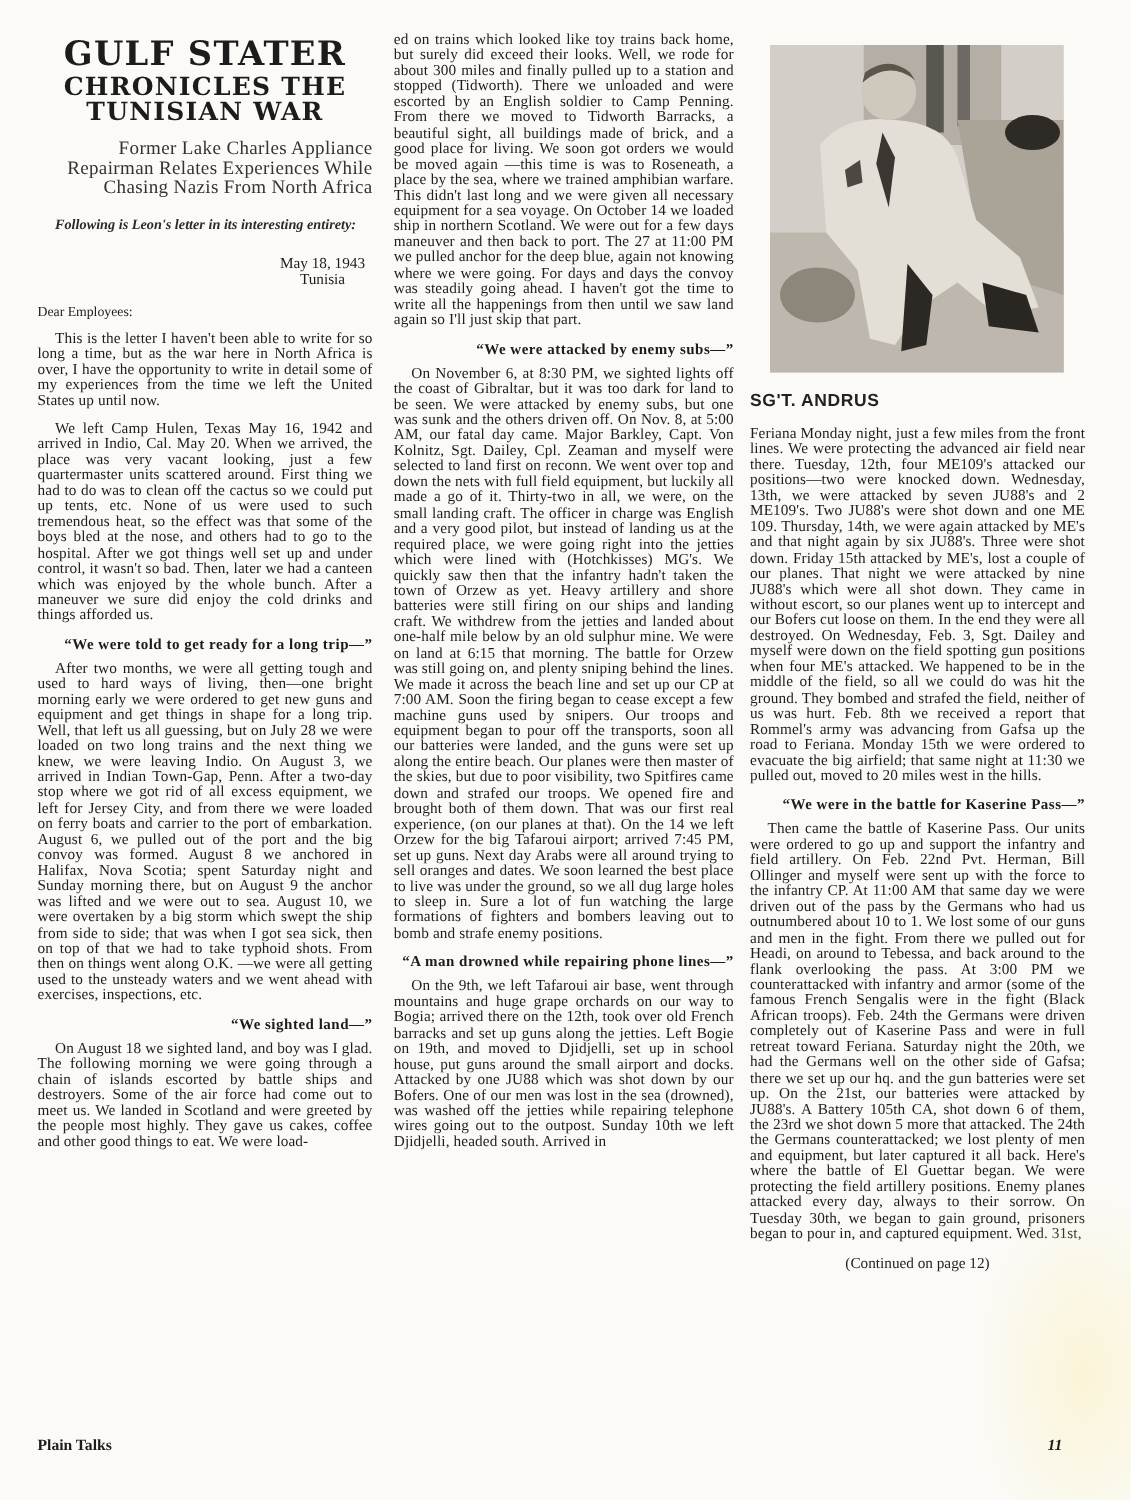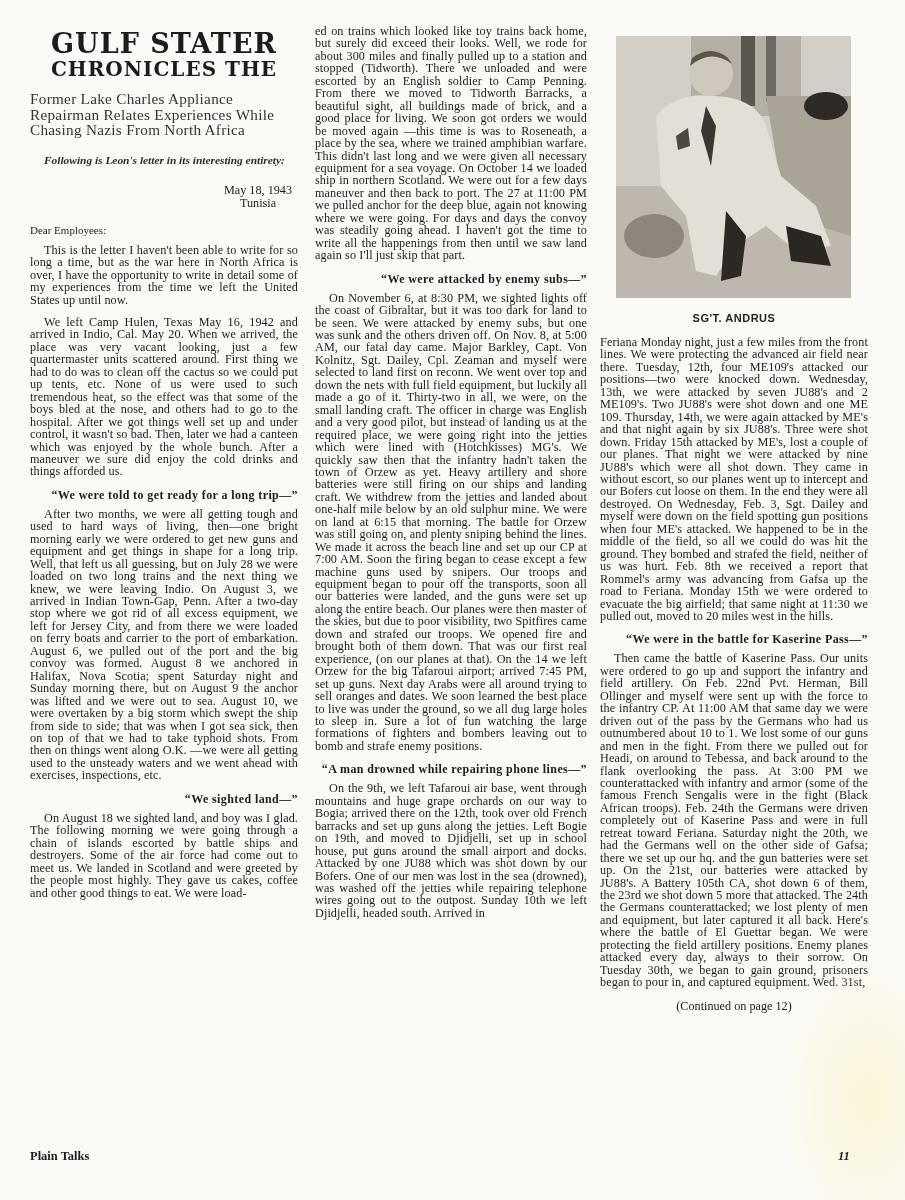--- a/index.html
+++ b/index.html
@@ -26,21 +26,21 @@
   .headline {
     text-align: center; margin: 8px 0 0 0;
     font-family: "DejaVu Serif", serif; font-weight: 900;
     line-height: 1.0; letter-spacing: 1px;
   }
   .hl1 { font-size: 27px; margin-top: 5px; }
   .hl2 { font-size: 20px; margin-top: 2px; }
   .hl3 { font-size: 20px; margin-top: 0; }
 
   .deck {
-    text-align: left; font-size: 15.2px; line-height: 15.5px;
+    text-align: right; font-size: 15.2px; line-height: 15.5px;
     margin: 12px 0 16px 0; color: #333; letter-spacing: 0.3px;
   }
   .intro {
     font-style: italic; font-weight: bold;
     font-size: 11.4px; line-height: 12.2px;
     text-align: justify; text-indent: 14px; margin: 0 0 10px 0; color: #2a2a2a;
   }
   .dateline {
     text-align: center; margin: 18px 0 14px 188px;
     font-size: 12.2px; line-height: 13px;
@@ -53,22 +53,22 @@
     letter-spacing: 0.4px;
   }
 
   .photo {
     width: 235px; height: 262px; margin: 11px 0 0 16px;
     position: relative; overflow: hidden;
     background: linear-gradient(180deg, #d9d6d0 0%, #cfcac2 40%, #b9b3aa 100%);
   }
   .photo svg { position: absolute; left: 0; top: 0; }
   .caption {
-    text-align: center; font-family: "Liberation Sans", "DejaVu Sans", sans-serif;
-    font-size: 11px; font-weight: bold; margin: 14px 0 12px 0; letter-spacing: 0.5px;
+    font-family: "Liberation Sans", "DejaVu Sans", sans-serif;
+    font-size: 14px; font-weight: bold; margin: 14px 0 12px 0; letter-spacing: 0.5px;
     color: #222;
   }
 
   .continued { text-align: center; font-size: 12.2px; margin: 4px 0 0 0; }
 
   .footer-left {
     position: absolute; left: 30px; top: 1149px;
     font-weight: bold; font-size: 12.5px;
   }
   .footer-right {
@@ -82,20 +82,21 @@
   }
 </style>
 </head>
 <body>
 
 <div class="page">
 
   <div class="col col1">
     <div class="headline hl1">GULF STATER</div>
     <div class="headline hl2">CHRONICLES THE</div>
+    <div class="headline hl3">TUNISIAN WAR</div>
 
     <div class="deck">Former Lake Charles Appliance Repairman Relates Experiences While Chasing Nazis From North Africa</div>
 
     <p class="intro">Following is Leon's letter in its interesting entirety:</p>
 
     <div class="dateline">
       <div>May 18, 1943</div>
       <div>Tunisia</div>
     </div>
 

